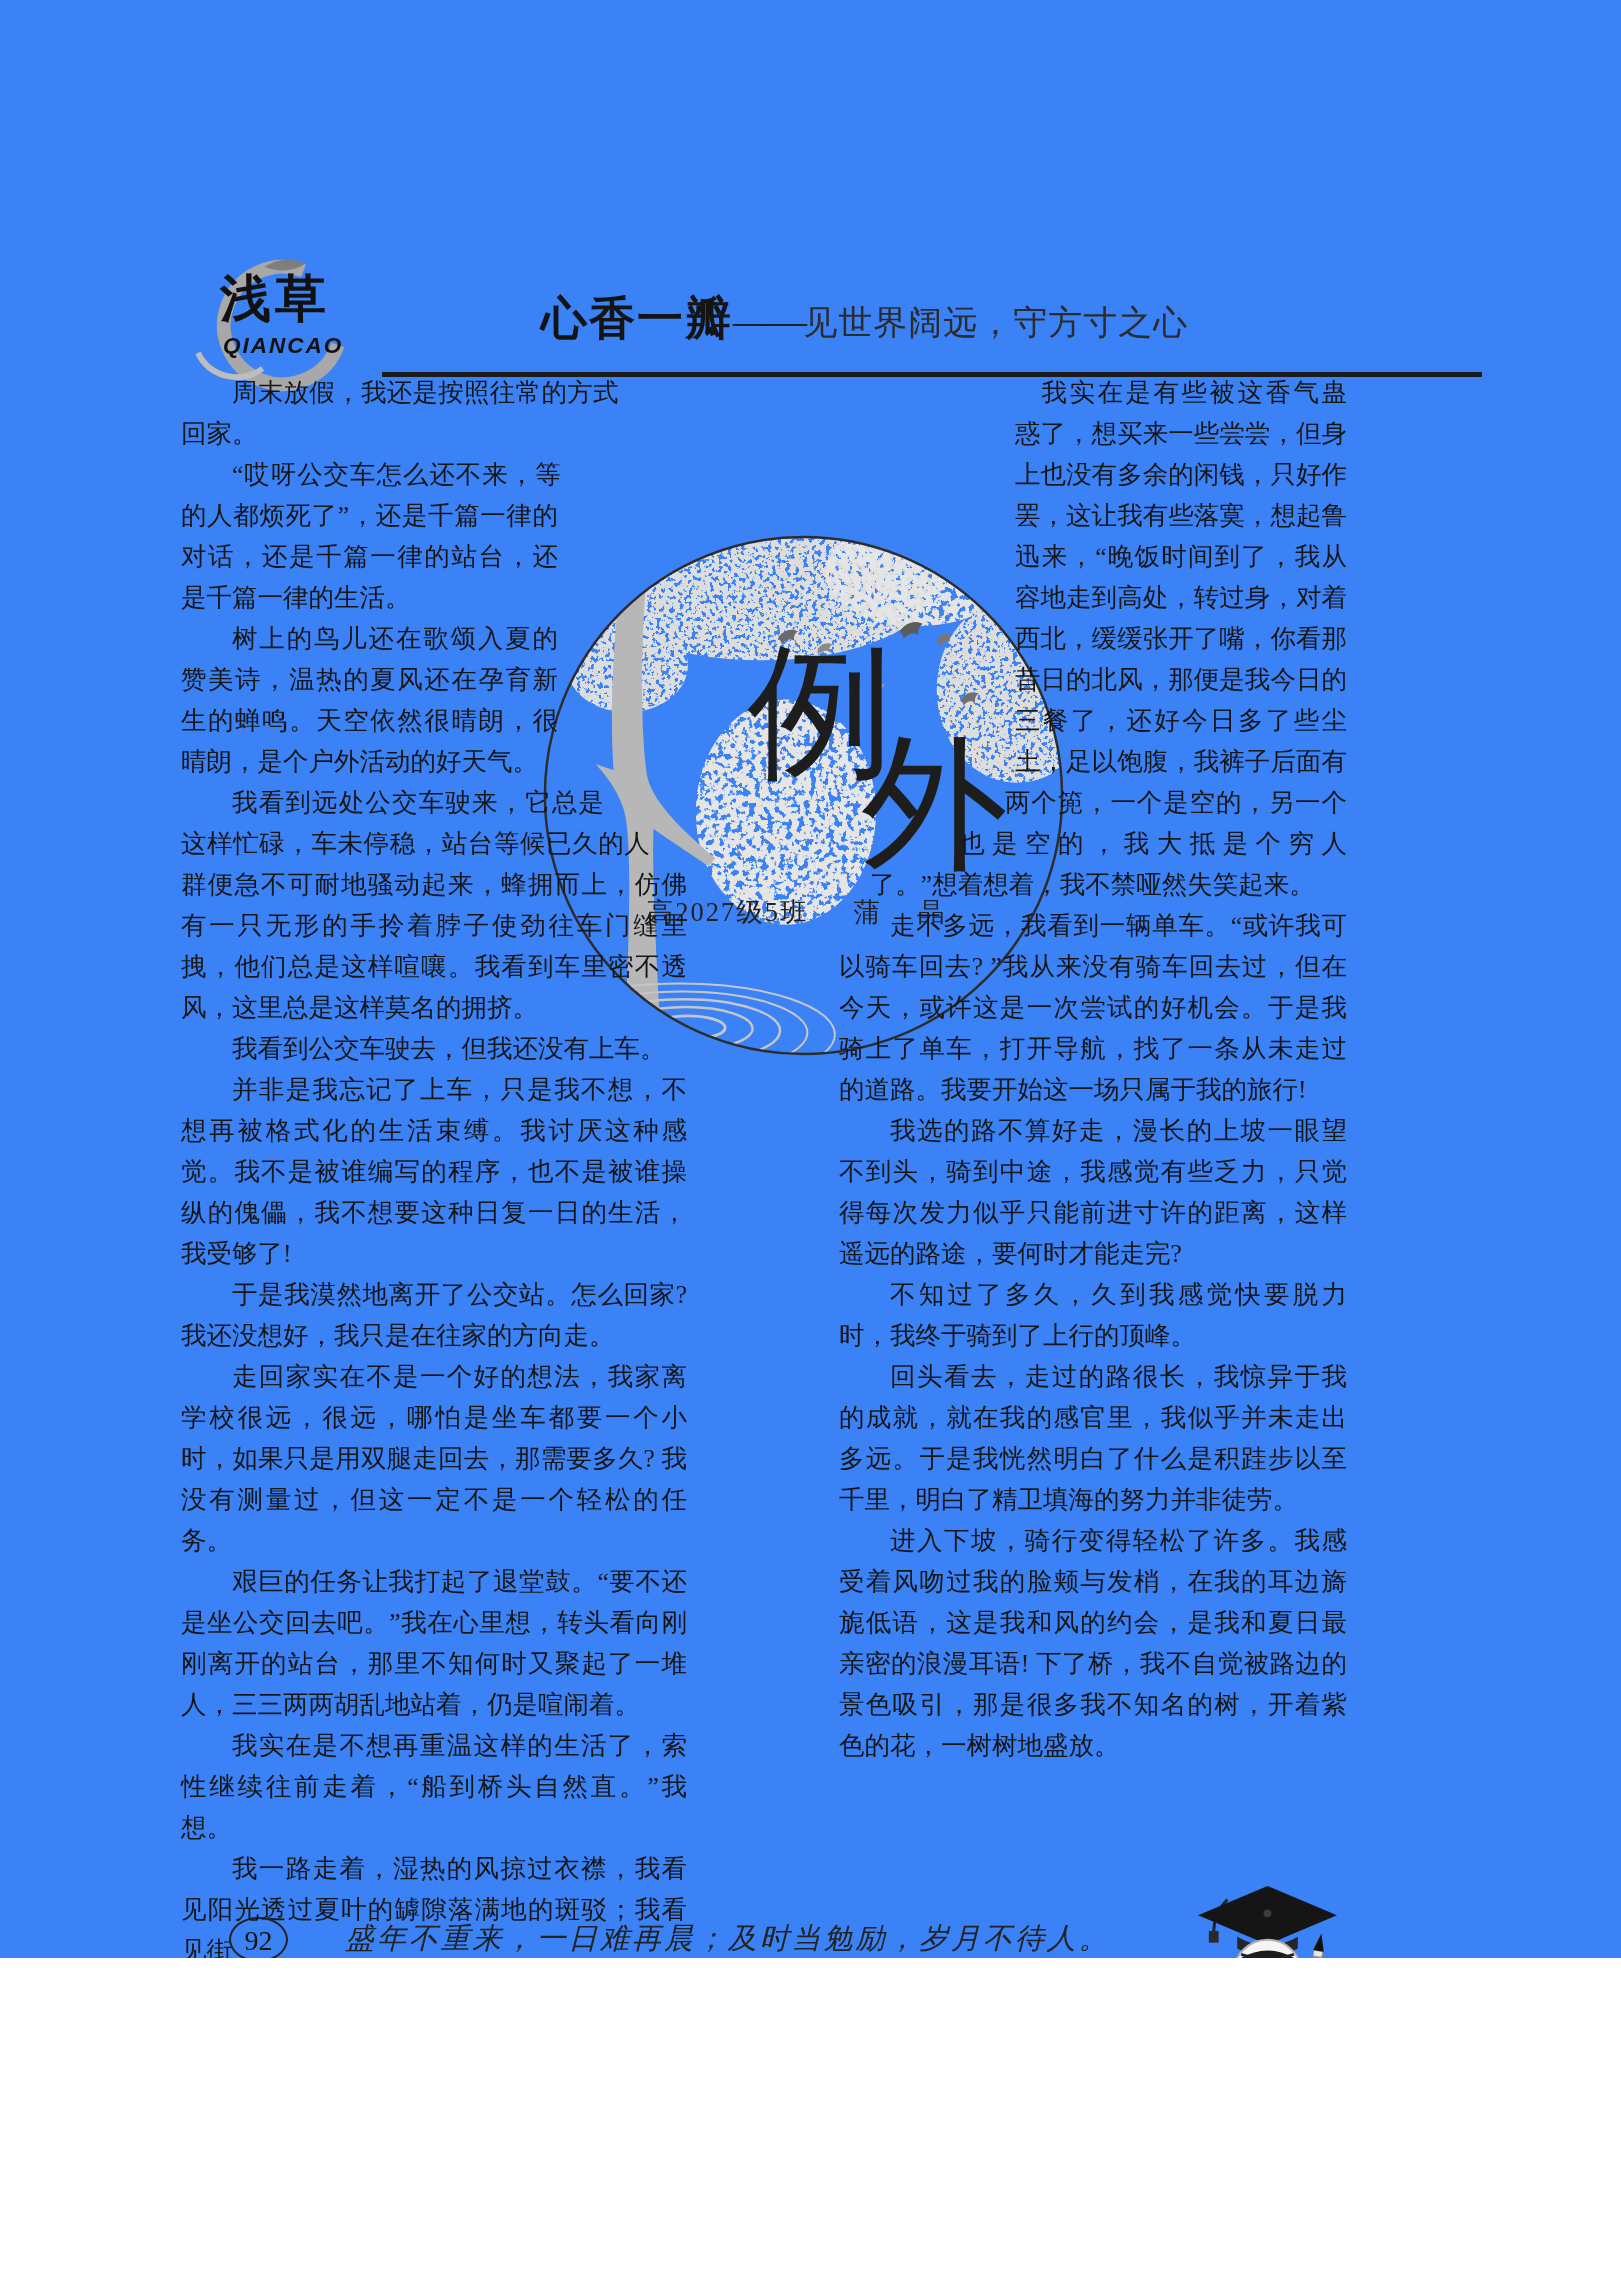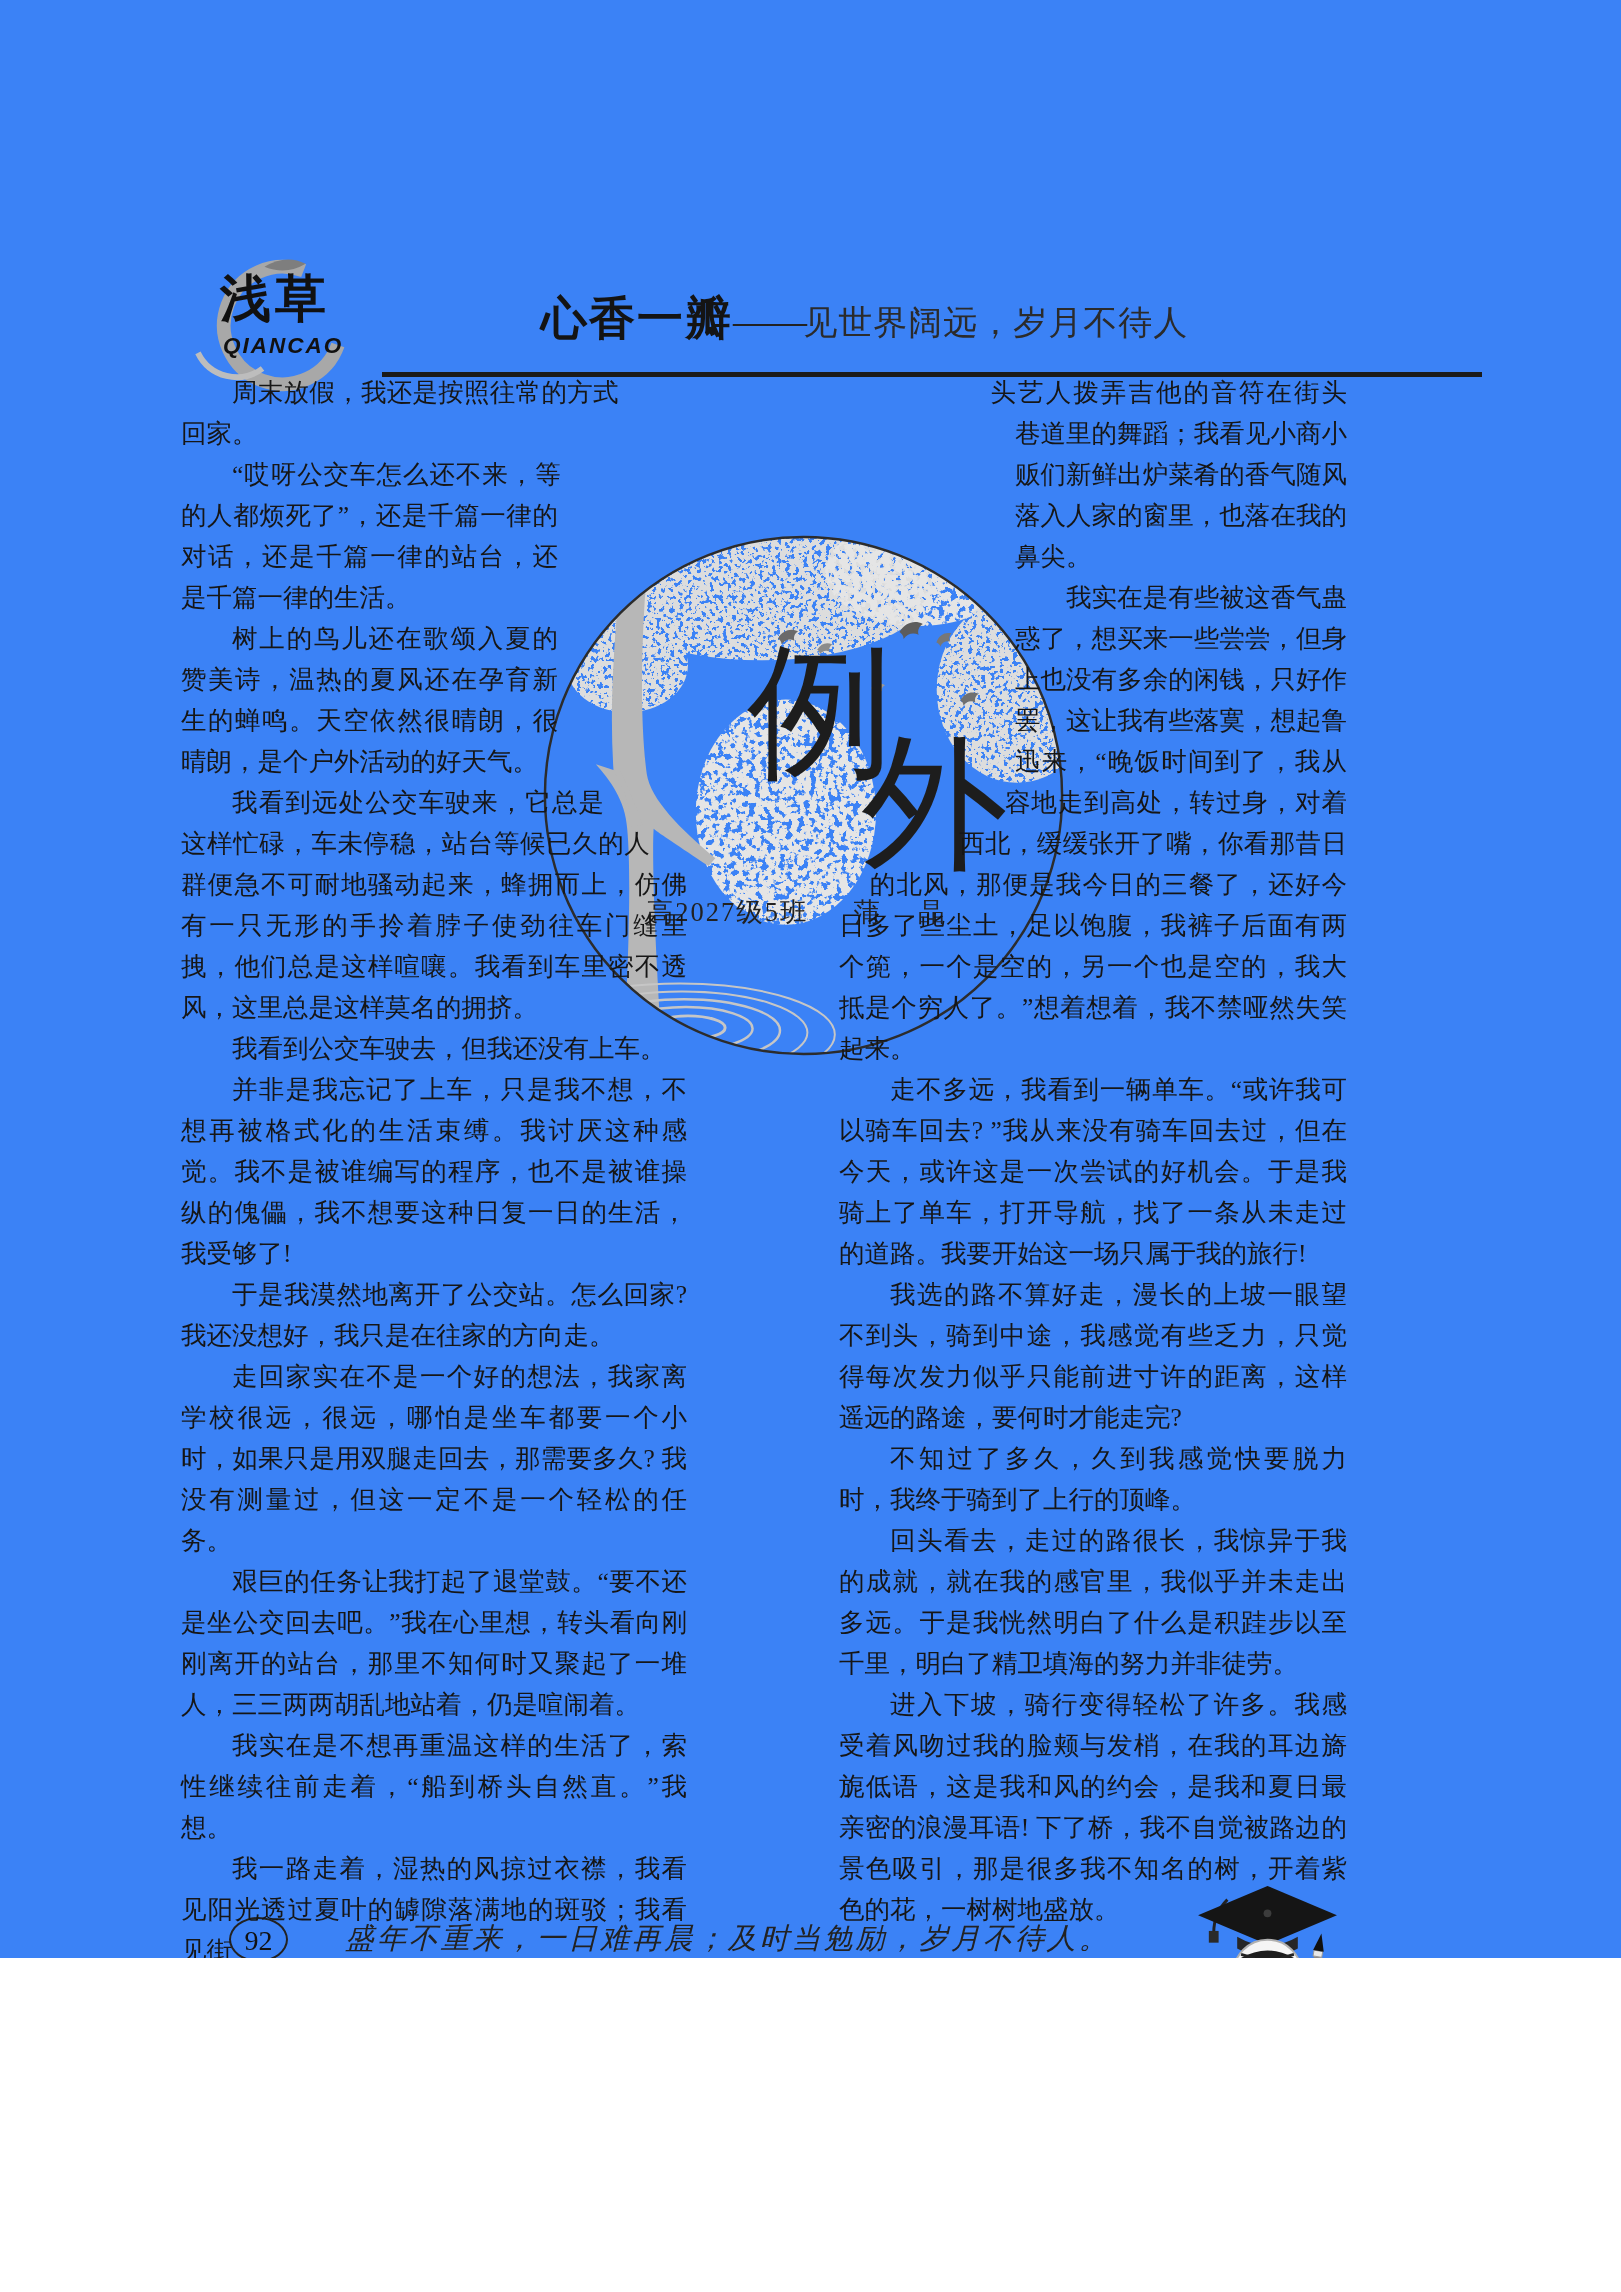--- a/index.html
+++ b/index.html
@@ -52,21 +52,21 @@
     <div class="logo">
       <svg width="235" height="137" viewBox="0 0 240 140">
         <path d="M 160 16 A 60 60 0 1 0 195 92" fill="none" stroke="#a8a8a8" stroke-width="14"></path>
         <path d="M 120 12 q 22 -13 42 -3 q -20 12 -42 3 z" fill="#7e7e7e"></path>
         <path d="M 52 100 A 44 44 0 0 0 118 116" fill="none" stroke="#bdbdbd" stroke-width="6"></path>
       </svg>
       <div class="logo-cn">浅草</div>
       <div class="logo-en">QIANCAO</div>
     </div>
     <div class="section-title">
-      <span class="st-bold">心香一瓣</span><span class="st-dash">——</span><span class="st-sub">见世界阔远，岁月不待人</span>
+      <span class="st-bold">心香一瓣</span><span class="st-dash">——</span><span class="st-sub">见世界阔远，守方寸之心</span>
     </div>
     <div class="header-rule"></div>
   </div>
 
   <div class="col col-left">
     <div class="wrap-shape-left"></div>
     <div>
         <p class="para">周末放假，我还是按照往常的方式回家。</p>
         <p class="para">“哎呀公交车怎么还不来，等的人都烦死了”，还是千篇一律的对话，还是千篇一律的站台，还是千篇一律的生活。</p>
         <p class="para">树上的鸟儿还在歌颂入夏的赞美诗，温热的夏风还在孕育新生的蝉鸣。天空依然很晴朗，很晴朗，是个户外活动的好天气。</p>
@@ -77,21 +77,20 @@
         <p class="para">走回家实在不是一个好的想法，我家离学校很远，很远，哪怕是坐车都要一个小时，如果只是用双腿走回去，那需要多久? 我没有测量过，但这一定不是一个轻松的任务。</p>
         <p class="para">艰巨的任务让我打起了退堂鼓。“要不还是坐公交回去吧。”我在心里想，转头看向刚刚离开的站台，那里不知何时又聚起了一堆人，三三两两胡乱地站着，仍是喧闹着。</p>
         <p class="para">我实在是不想再重温这样的生活了，索性继续往前走着，“船到桥头自然直。”我想。</p>
         <p class="para">我一路走着，湿热的风掠过衣襟，我看见阳光透过夏叶的罅隙落满地的斑驳；我看见街</p>
       </div>
   </div>
 
   <div class="col col-right">
     <div class="wrap-shape-right"></div>
     <div>
-        <p class="para flush">头艺人拨弄吉他的音符在街头巷道里的舞蹈；我看见小商小贩们新鲜出炉菜肴的香气随风落入人家的窗里，也落在我的鼻尖。</p>
         <p class="para">我实在是有些被这香气蛊惑了，想买来一些尝尝，但身上也没有多余的闲钱，只好作罢，这让我有些落寞，想起鲁迅来，“晚饭时间到了，我从容地走到高处，转过身，对着西北，缓缓张开了嘴，你看那昔日的北风，那便是我今日的三餐了，还好今日多了些尘土，足以饱腹，我裤子后面有两个篼，一个是空的，另一个也是空的，我大抵是个穷人了。”想着想着，我不禁哑然失笑起来。</p>
         <p class="para">走不多远，我看到一辆单车。“或许我可以骑车回去? ”我从来没有骑车回去过，但在今天，或许这是一次尝试的好机会。于是我骑上了单车，打开导航，找了一条从未走过的道路。我要开始这一场只属于我的旅行!</p>
         <p class="para">我选的路不算好走，漫长的上坡一眼望不到头，骑到中途，我感觉有些乏力，只觉得每次发力似乎只能前进寸许的距离，这样遥远的路途，要何时才能走完?</p>
         <p class="para">不知过了多久，久到我感觉快要脱力时，我终于骑到了上行的顶峰。</p>
         <p class="para">回头看去，走过的路很长，我惊异于我的成就，就在我的感官里，我似乎并未走出多远。于是我恍然明白了什么是积跬步以至千里，明白了精卫填海的努力并非徒劳。</p>
         <p class="para">进入下坡，骑行变得轻松了许多。我感受着风吻过我的脸颊与发梢，在我的耳边旖旎低语，这是我和风的约会，是我和夏日最亲密的浪漫耳语! 下了桥，我不自觉被路边的景色吸引，那是很多我不知名的树，开着紫色的花，一树树地盛放。</p>
       </div>
   </div>
 
   <div class="circle-art">

